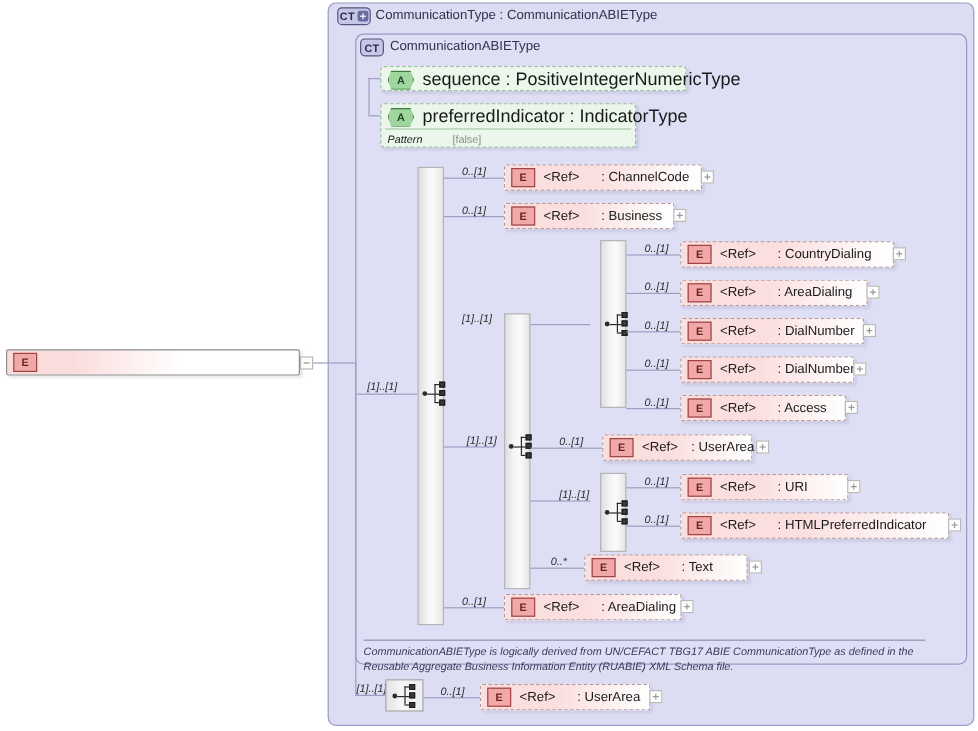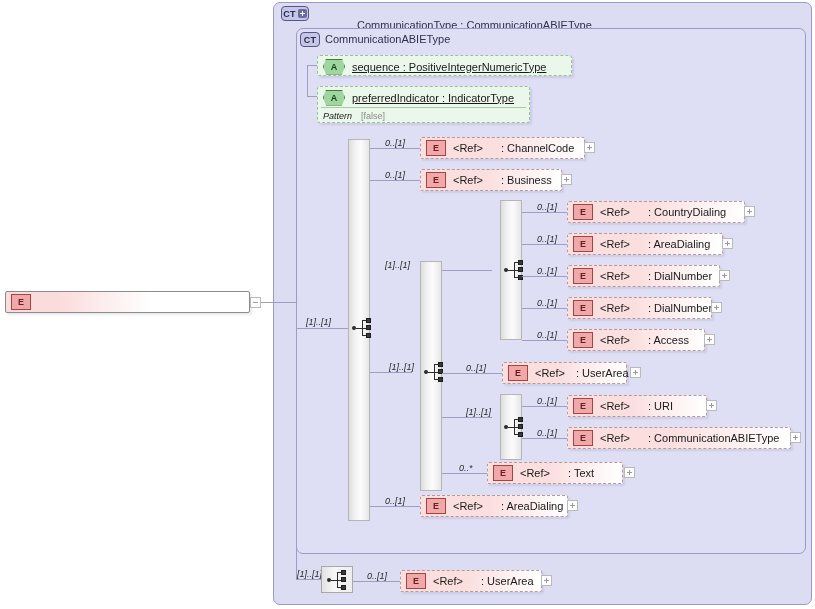--- a/index.html
+++ b/index.html
@@ -72,21 +72,21 @@
   }
   .badge .plus-sq::before { left: 2px; top: 4px; width: 5px; height: 1px; }
   .badge .plus-sq::after  { left: 4px; top: 2px; width: 1px; height: 5px; }
 
   .panel-title {
     position: absolute;
     font-size: 11px;
     color: #30304f;
     white-space: nowrap;
   }
-  .title-outer { left: 313px; top: 19px; margin-left: 44px; }
+  .title-outer { left: 313px; top: 7px; }
   .title-inner { left: 325px; top: 33px; }
 
   
   .attr-box {
     position: absolute;
     box-sizing: border-box;
     background: #eaf7ea;
     border: 1px dashed #9bbf9b;
     border-radius: 3px;
     box-shadow: 2px 2px 2px rgba(120,120,160,.18);
@@ -108,36 +108,35 @@
     display: flex;
     align-items: center;
     justify-content: center;
     font-size: 9px;
     font-weight: bold;
     color: #1d451d;
     border-radius: 2px;
     clip-path: polygon(14% 0, 86% 0, 100% 50%, 86% 100%, 14% 100%, 0 50%);
   }
   .attr-label {
-    font-size: 11px;
+    font-size: 15px;
     color: #1a1a1a;
     white-space: nowrap;
-    text-decoration: underline;
   }
   .facet-row {
     position: absolute;
     left: 3px; right: 3px;
     height: 16px;
     border-top: 1px solid #a9c9a9;
     display: flex;
     align-items: center;
     font-size: 9px;
   }
   .facet-name { font-style: italic; color: #1a1a1a; margin-left: 2px; }
-  .facet-val  { color: #8a8a8a; margin-left: 9px; }
+  .facet-val  { color: #8a8a8a; margin-left: 25px; }
 
   
   .el-box {
     position: absolute;
     box-sizing: border-box;
     display: flex;
     align-items: center;
     height: 22px;
     background: linear-gradient(to right, #fbdede 0%, #fbdede 45%, #ffffff 100%);
     border: 1px dashed #b49a9a;
@@ -468,41 +467,42 @@
     <span class="sq-e">E</span>
     <span class="ref-tag">&lt;Ref&gt;</span>
     <span class="el-name">: URI</span>
   </div>
   <div class="expander plus" style="left:706px; top:400px;"></div>
   <div class="card" style="left:537px; top:396px;">0..[1]</div>
 
   <div class="el-box" style="left:567px; top:427px; width:224px;">
     <span class="sq-e">E</span>
     <span class="ref-tag">&lt;Ref&gt;</span>
-    <span class="el-name">: CommunicationABIEType</span>
+    <span class="el-name">: HTMLPreferredIndicator</span>
   </div>
   <div class="expander plus" style="left:790px; top:432px;"></div>
   <div class="card" style="left:537px; top:428px;">0..[1]</div>
 
   <div class="el-box" style="left:487px; top:462px; width:136px;">
     <span class="sq-e">E</span>
     <span class="ref-tag">&lt;Ref&gt;</span>
     <span class="el-name">: Text</span>
   </div>
   <div class="expander plus" style="left:624px; top:467px;"></div>
   <div class="card" style="left:459px; top:463px;">0..*</div>
 
   <div class="el-box" style="left:420px; top:495px; width:148px;">
     <span class="sq-e">E</span>
     <span class="ref-tag">&lt;Ref&gt;</span>
     <span class="el-name">: AreaDialing</span>
   </div>
   <div class="expander plus" style="left:567px; top:500px;"></div>
   <div class="card" style="left:385px; top:496px;">0..[1]</div>
 
+  <div class="doc">CommunicationABIEType is logically derived from UN/CEFACT TBG17 ABIE CommunicationType as defined in the Reusable Aggregate Business Information Entity (RUABIE) XML Schema file.</div>
 
   <div class="ln-h" style="left:296px; top:579px; width:25px;"></div>
   <div class="card" style="left:297px; top:569px;">[1]..[1]</div>
 
   <div class="comp-box" style="left:321px; top:566px; width:32px; height:27px;"></div>
   <div class="seq-glyph" style="left:327px; top:570px;">
     <span class="dot"></span>
       <span class="stem"></span>
       <span class="spine"></span>
     <span class="arm a1"></span>

